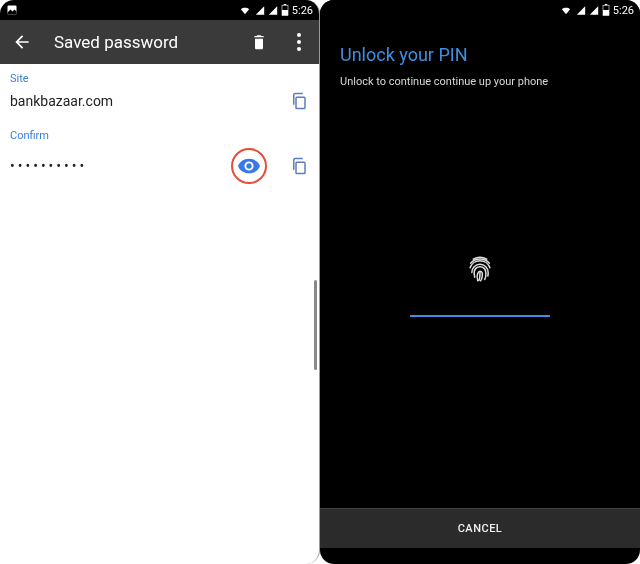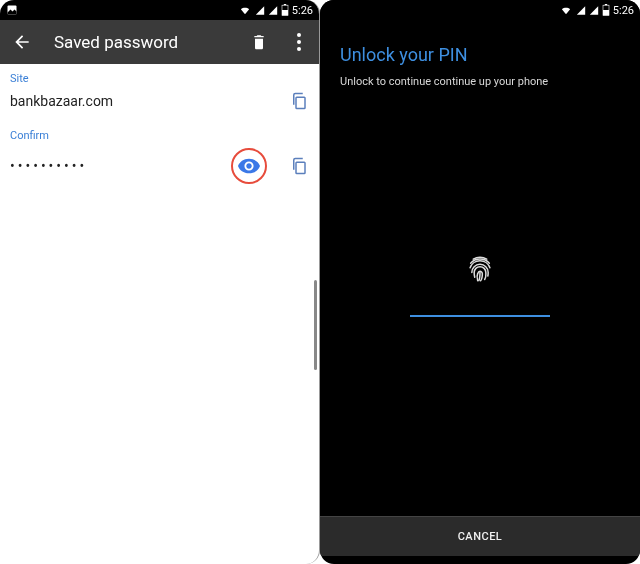--- a/index.html
+++ b/index.html
@@ -186,21 +186,21 @@
       margin-bottom: 32px;
     }
     .pin-line {
       width: 140px;
       height: 2px;
       background: #3e8fe0;
     }
     
     .bottom-buttons {
       position: absolute;
-      bottom: 8px;
+      bottom: 16px;
       left: 0;
       right: 0;
       height: 40px;
       display: flex;
       background: #2b2b2b;
       border-top: 1px solid #444;
       justify-content: space-between;
     }
     .bottom-btn {
       flex: 1;

